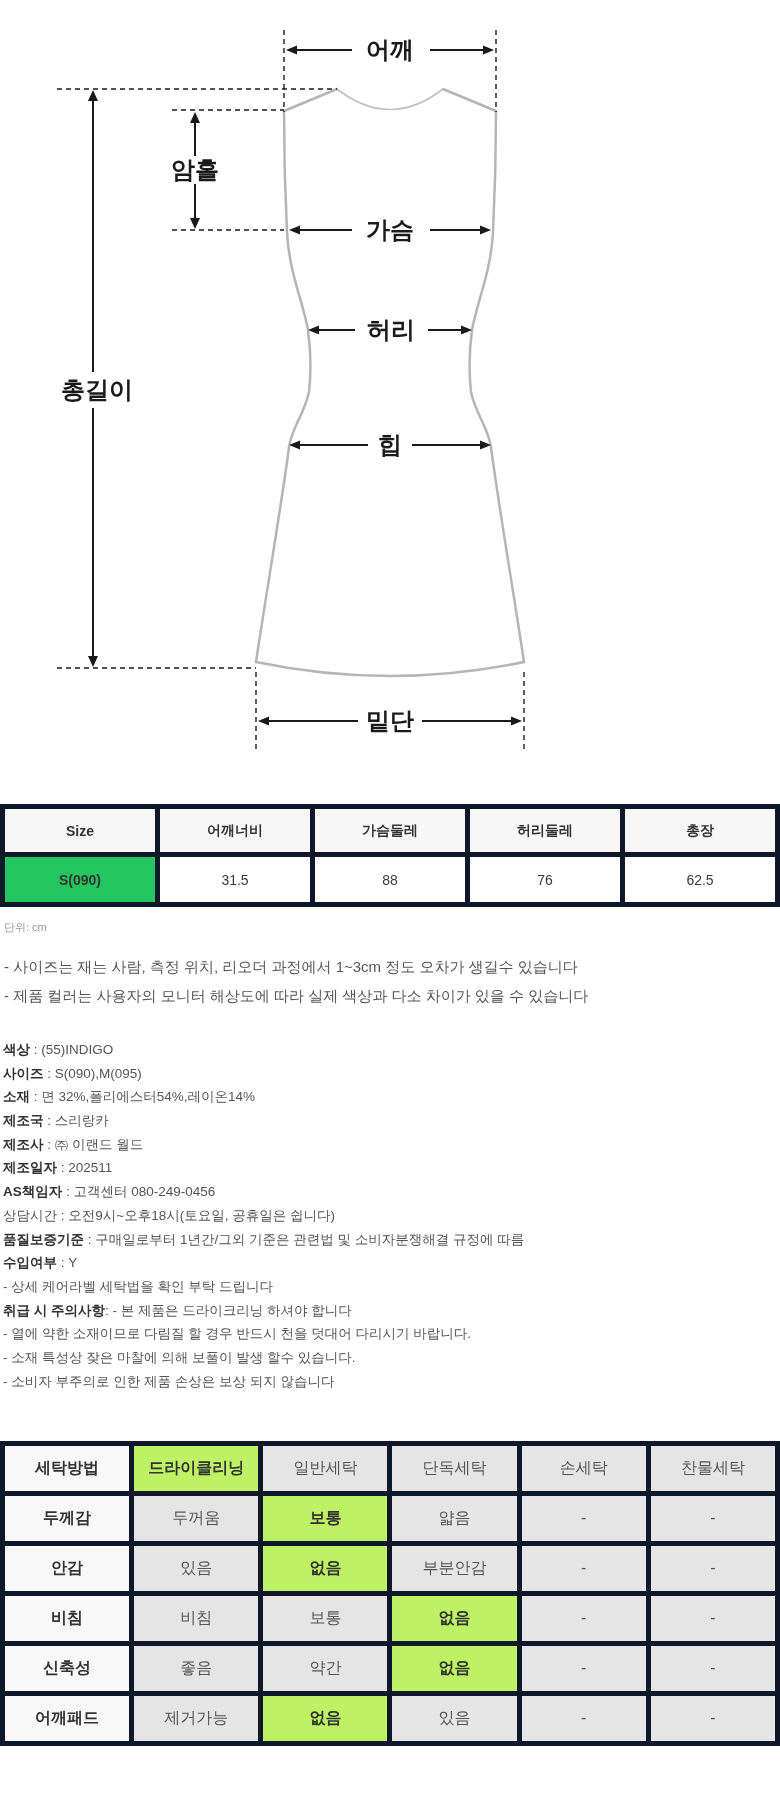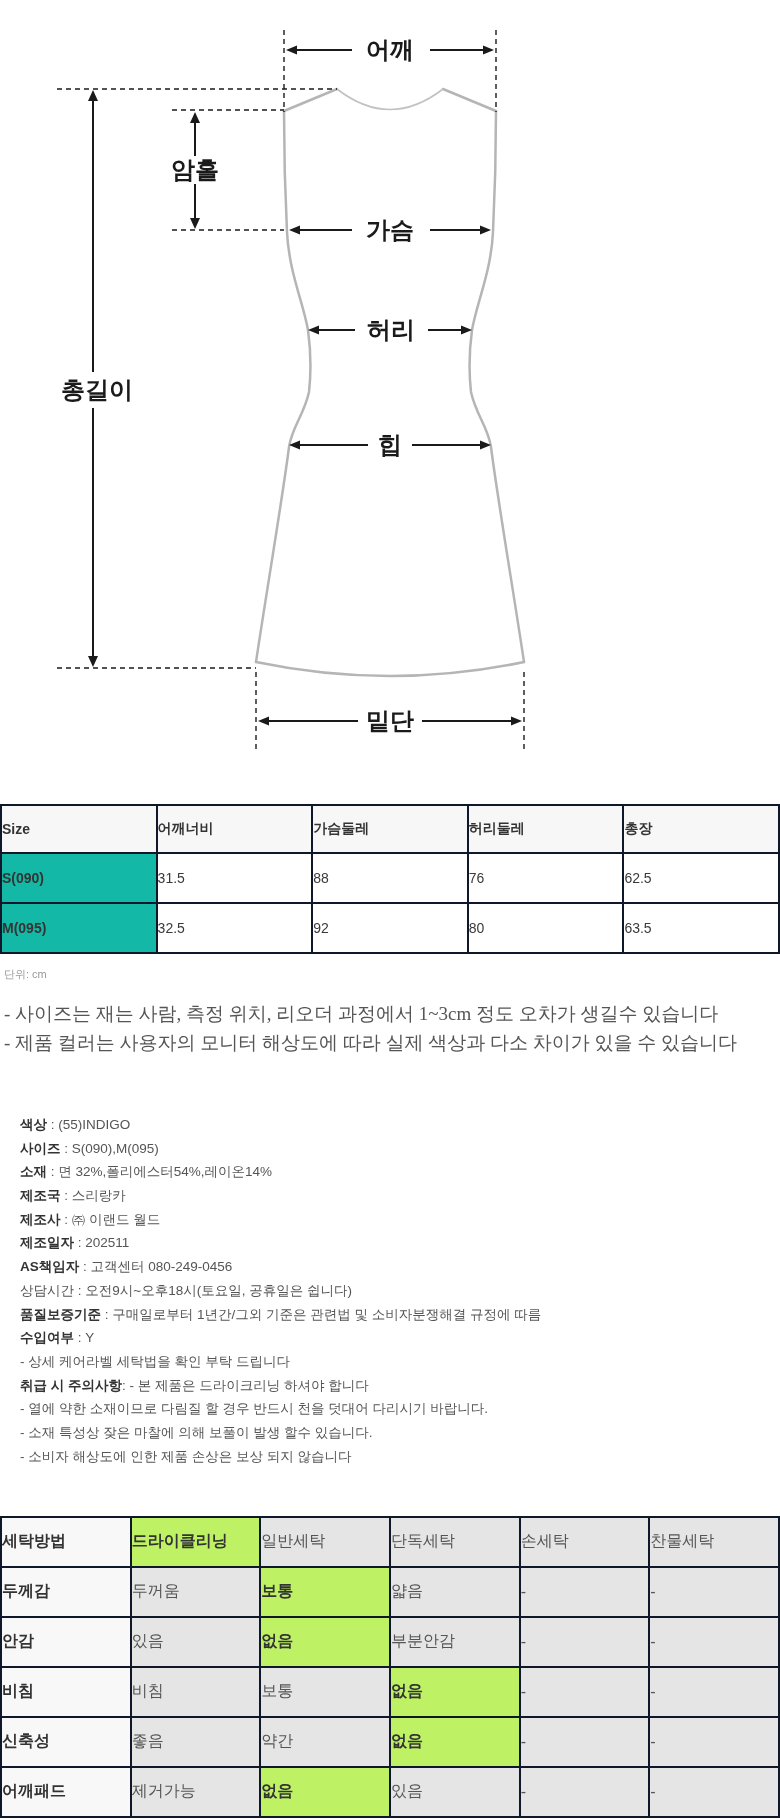--- a/index.html
+++ b/index.html
@@ -12,33 +12,33 @@
   svg{display:block;}
   .outline{fill:none;stroke:#b5b5b5;stroke-width:2.5;stroke-linecap:round;}
   .neck{fill:none;stroke:#c2c2c2;stroke-width:1.6;}
   .dash{fill:none;stroke:#1a1a1a;stroke-width:1.4;stroke-dasharray:5 4;}
   .arr{fill:none;stroke:#1a1a1a;stroke-width:2;}
   .head{fill:#1a1a1a;stroke:none;}
   .dlabel{font-family:"Liberation Sans",sans-serif;font-size:24px;font-weight:bold;fill:#1a1a1a;text-anchor:middle;}
 
   
   table{border-collapse:collapse;width:780px;table-layout:fixed;}
-  td{border:2px solid #0f172a;vertical-align:middle;padding:0;}
+  td{border:5px solid #0f172a;text-align:center;vertical-align:middle;padding:0;}
   .size-table{margin-top:34px;}
   .size-table td{height:50px;font-size:14px;color:#3a3a3a;}
   .size-table tr[data-name="size-table-header-row"] td{height:48px;font-weight:bold;background:#f7f7f7;color:#333;}
-  .size-table .col-size{background:#14b8a6;font-weight:bold;color:#333;}
+  .size-table .col-size{background:#22c55e;font-weight:bold;color:#333;}
 
   .unit-note{margin:13px 0 0 4px;font-size:11px;color:#999;}
 
   .sub-notes{margin:24px 0 0 0;padding-left:4px;}
-  .sub-notes p{margin:0 0 13px 0;font-size:19px;line-height:16px;color:#555;font-family:Liberation Serif, serif;}
-
-  
-  .info{margin-top:66px;padding-left:20px;}
+  .sub-notes p{margin:0 0 13px 0;font-size:15px;line-height:16px;color:#555;}
+
+  
+  .info{margin-top:38px;padding-left:3px;}
   .info p{margin:0 0 7.7px 0;font-size:13.5px;line-height:16px;color:#555;}
   .info .lbl{font-weight:bold;color:#333;}
   .info .lbl-plain{font-weight:normal;color:#555;}
 
   
   .care-table{margin-top:51px;}
   .care-table td{height:50px;font-size:16px;color:#555;}
   .care-table .lbl{background:#f8f8f8;font-weight:bold;color:#333;}
   .care-table .hl{background:#bef264;font-weight:bold;color:#333;}
   .care-table .opt{background:#e5e5e5;}
@@ -119,27 +119,20 @@
           <td data-name="size-column-header">가슴둘레</td>
           <td data-name="size-column-header">허리둘레</td>
           <td data-name="size-column-header">총장</td>
         </tr>
     <tr data-name="size-table-row">
           <td class="col-size" data-name="size-name-cell">S(090)</td>
           <td data-name="size-value-cell">31.5</td>
           <td data-name="size-value-cell">88</td>
           <td data-name="size-value-cell">76</td>
           <td data-name="size-value-cell">62.5</td>
-        </tr>
-        <tr data-name="size-table-row">
-          <td class="col-size" data-name="size-name-cell">M(095)</td>
-          <td data-name="size-value-cell">32.5</td>
-          <td data-name="size-value-cell">92</td>
-          <td data-name="size-value-cell">80</td>
-          <td data-name="size-value-cell">63.5</td>
         </tr>
       </tbody>
   </table>
 
   <p class="unit-note" data-name="unit-note">단위: cm</p>
 
   <div class="sub-notes" data-name="size-notes">
       <p data-name="size-note-line">- 사이즈는 재는 사람, 측정 위치, 리오더 과정에서 1~3cm 정도 오차가 생길수 있습니다</p>
       <p data-name="size-note-line">- 제품 컬러는 사용자의 모니터 해상도에 따라 실제 색상과 다소 차이가 있을 수 있습니다</p>
     </div>
@@ -152,21 +145,21 @@
       <p data-name="product-info-line"><span class="lbl" data-name="product-info-label">제조사</span> : ㈜ 이랜드 월드</p>
       <p data-name="product-info-line"><span class="lbl" data-name="product-info-label">제조일자</span> : 202511</p>
       <p data-name="product-info-line"><span class="lbl" data-name="product-info-label">AS책임자</span> : 고객센터 080-249-0456</p>
       <p data-name="product-info-line"><span class="lbl-plain" data-name="product-info-label">상담시간</span> : 오전9시~오후18시(토요일, 공휴일은 쉽니다)</p>
       <p data-name="product-info-line"><span class="lbl" data-name="product-info-label">품질보증기준</span> : 구매일로부터 1년간/그외 기준은 관련법 및 소비자분쟁해결 규정에 따름</p>
       <p data-name="product-info-line"><span class="lbl" data-name="product-info-label">수입여부</span> : Y</p>
       <p data-name="care-note-line">- 상세 케어라벨 세탁법을 확인 부탁 드립니다</p>
       <p data-name="product-info-line"><span class="lbl" data-name="product-info-label">취급 시 주의사항</span>: - 본 제품은 드라이크리닝 하셔야 합니다</p>
       <p data-name="care-note-line">- 열에 약한 소재이므로 다림질 할 경우 반드시 천을 덧대어 다리시기 바랍니다.</p>
       <p data-name="care-note-line">- 소재 특성상 잦은 마찰에 의해 보풀이 발생 할수 있습니다.</p>
-      <p data-name="care-note-line">- 소비자 해상도에 인한 제품 손상은 보상 되지 않습니다</p>
+      <p data-name="care-note-line">- 소비자 부주의로 인한 제품 손상은 보상 되지 않습니다</p>
     </div>
 
   <table class="care-table" data-name="care-info-table">
     <tbody data-name="care-table-body">
         <tr data-name="care-table-header-row">
           <td class="lbl" data-name="care-method-header">세탁방법</td>
           <td class="hl" data-name="care-method-option">드라이클리닝</td>
           <td class="opt" data-name="care-method-option">일반세탁</td>
           <td class="opt" data-name="care-method-option">단독세탁</td>
           <td class="opt" data-name="care-method-option">손세탁</td>

